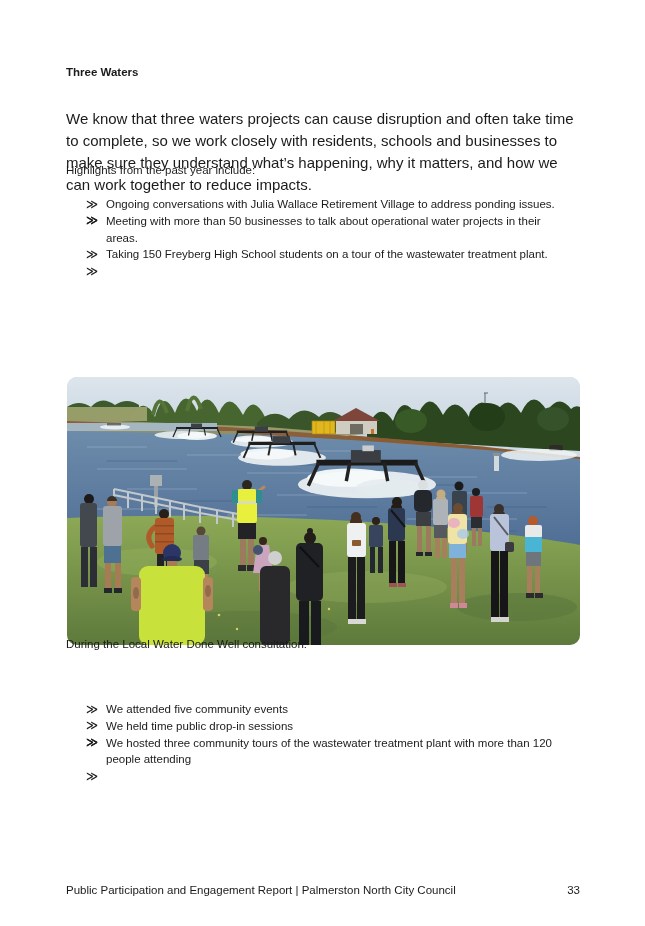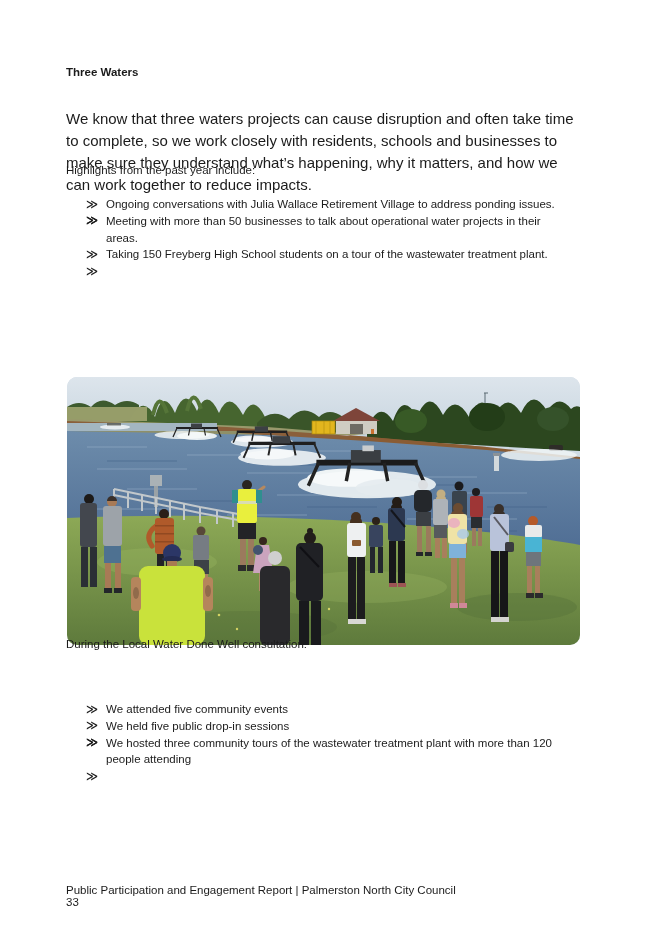--- a/index.html
+++ b/index.html
@@ -16,21 +16,21 @@
     font-size:11.5px;line-height:16.8px;}
   .list-highlights{top:196px;}
   .list-consultation{top:701px;}
   ul.arrow-list li{position:relative;padding-left:40px;}
   ul.arrow-list .arrow{position:absolute;left:20px;top:-0.5px;font-weight:700;font-size:11.5px;
     letter-spacing:-2px;color:#1b1b1b;}
   .photo-frame{position:absolute;left:67px;top:377px;width:513px;height:268px;border-radius:10px;
     overflow:hidden;background:#cfdbe4;}
   .photo-frame svg{display:block;width:100%;height:100%;}
   .footer{position:absolute;left:66px;top:884px;width:514px;display:flex;
-    justify-content:space-between;font-size:11.5px;flex-direction:column;}
+    justify-content:space-between;font-size:11.5px;}
 </style>
 </head>
 <body>
 
 <div class="page">
 
   <div class="doc-heading">Three Waters</div>
 
   <p class="intro">We know that three waters projects can cause disruption and often take time to complete, so we work closely with residents, schools and businesses to make sure they understand what’s happening, why it matters, and how we can work together to reduce impacts.</p>
 
@@ -347,21 +347,21 @@
           <ellipse cx="141" cy="214" rx="3" ry="6" fill="#7a5a40" opacity="0.6"></ellipse>
         </g>
       </g>
     </svg>
   </div>
 
   <div class="section-label label-consultation">During the Local Water Done Well consultation:</div>
 
   <ul class="arrow-list list-consultation">
     <li><span class="arrow">≫</span><span>We attended five community events</span></li>
-    <li><span class="arrow">≫</span><span>We held five public drop-in sessions</span></li>
+    <li><span class="arrow">≫</span><span>We held time public drop-in sessions</span></li>
     <li><span class="arrow">≫</span></li>
     <li><span class="arrow">≫</span><span>We hosted three community tours of the wastewater treatment plant with more than 120 people attending</span></li>
     <li><span class="arrow">≫</span></li>
   </ul>
 
   <div class="footer">
     <span>Public Participation and Engagement Report | Palmerston North City Council</span>
     <span>33</span>
   </div>
 

